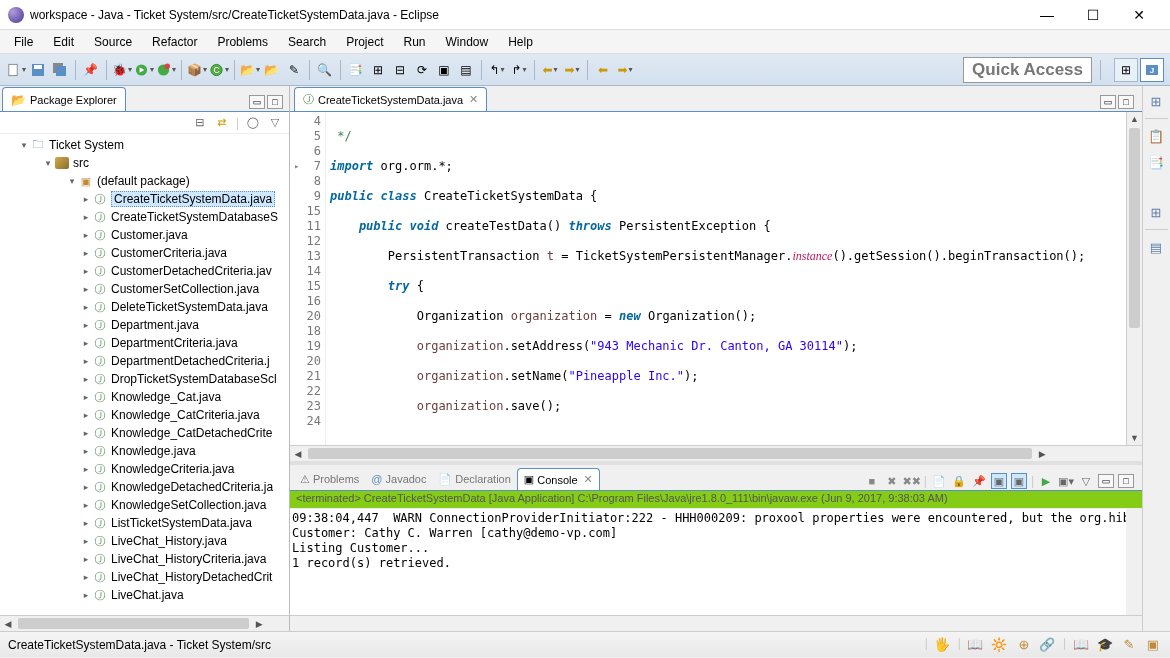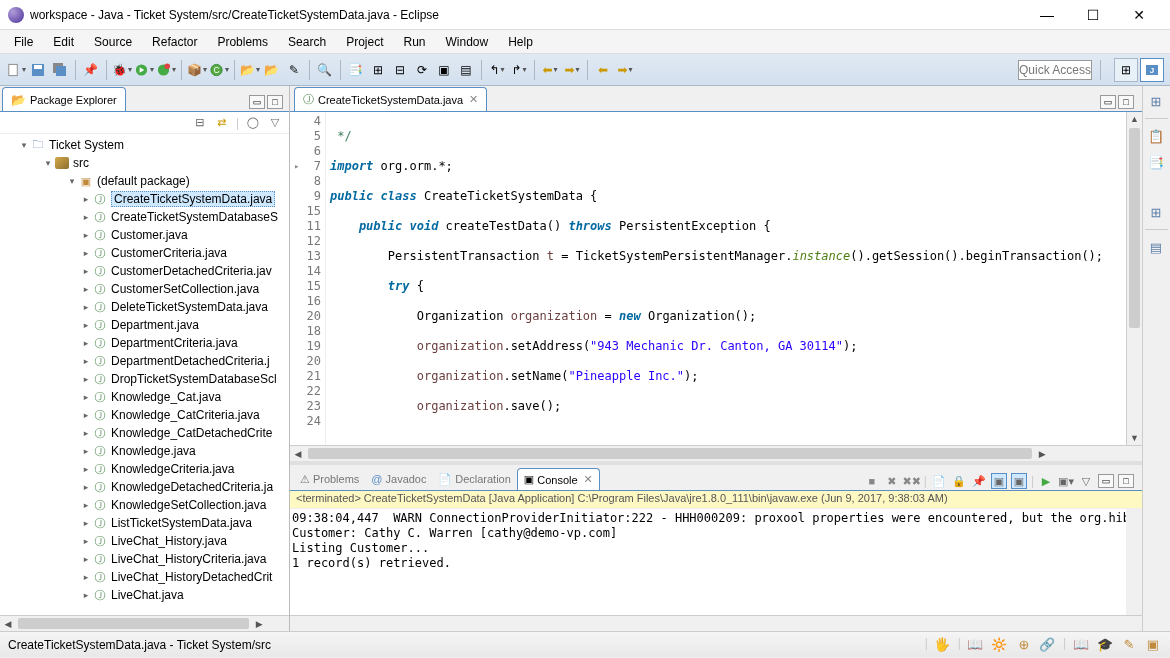--- a/index.html
+++ b/index.html
@@ -9,21 +9,21 @@
 .titlebar .title { flex: 1; font-size: 12px; color: #000; }
 .titlebar .winbtns { display: flex; gap: 0; }
 .titlebar .winbtn { width: 46px; height: 28px; display: flex; align-items: center; justify-content: center; font-size: 14px; font-family: Arial; }
 .menubar { height: 24px; background: #f5f5f5; display: flex; align-items: center; padding: 0 4px; border-bottom: 1px solid #ddd; }
 .menubar .mitem { padding: 3px 10px; font-size: 12px; }
 .toolbar-area { height: 32px; background: linear-gradient(#e0e9f3, #d3e0ee); border-bottom: 1px solid #a9b8c8; display: flex; align-items: center; padding: 0 6px; gap: 2px; }
 .tbtn { width: 20px; height: 20px; display: flex; align-items: center; justify-content: center; font-size: 12px; }
 .tbtn svg { width: 16px; height: 16px; }
 .tbtn.drop::after { content: "▾"; font-size: 8px; color: #555; margin-left: 1px; }
 .tsep { width: 1px; height: 20px; background: #a9b8c8; margin: 0 3px; }
-.quick-access { margin-left: auto; border: 1px solid #999; background: #fff; padding: 2px 0; font-size: 12px; color: #777; }
+.quick-access { margin-left: auto; border: 1px solid #999; background: #fff; padding: 2px 8px; font-size: 17px; color: #777; font-weight: bold; }
 .persp-btns { display: flex; gap: 2px; margin-left: 8px; }
 .persp-btn { width: 24px; height: 24px; border: 1px solid #a9b8c8; background: #e8f0f8; display: flex; align-items: center; justify-content: center; }
 .persp-btn.active { background: #fff; border-color: #5a8fc5; }
 .main-area { display: flex; height: 545px; }
 .left-panel { width: 290px; border-right: 1px solid #bbb; background: #fff; display: flex; flex-direction: column; }
 .panel-tabs { height: 26px; display: flex; align-items: flex-end; background: #f0f0f0; border-bottom: 1px solid #5a8fc5; padding: 0 2px; }
 .panel-tab { height: 24px; padding: 0 8px; display: flex; align-items: center; gap: 4px; background: #fff; border: 1px solid #5a8fc5; border-bottom: none; border-radius: 4px 4px 0 0; font-size: 11px; }
 .panel-tab .ticon { font-size: 12px; }
 .panel-controls { margin-left: auto; display: flex; gap: 2px; padding-right: 4px; align-items: center; padding-bottom: 2px; }
 .panel-ctrl { width: 16px; height: 14px; border: 1px solid #999; font-size: 9px; display: flex; align-items: center; justify-content: center; background: #f8f8f8; }
@@ -53,37 +53,37 @@
 .ed-tab .close-x { font-size: 11px; color: #888; margin-left: 2px; }
 .editor-body { flex: 1; display: flex; background: #fff; overflow: hidden; position: relative; }
 .gutter { width: 36px; background: #fff; border-right: 1px solid #eee; text-align: right; padding-right: 4px; color: #787878; font-family: Consolas, monospace; font-size: 12px; line-height: 15px; padding-top: 2px; }
 .gutter .ln { height: 15px; }
 .gutter .ln.warn::before { content: "▸"; color: #888; float: left; margin-left: 4px; font-size: 9px; }
 .code { flex: 1; font-family: Consolas, monospace; font-size: 12px; line-height: 15px; padding: 2px 4px; white-space: pre; overflow: hidden; }
 .code .row { height: 15px; }
 .k { color: #0369a1; font-weight: bold; font-style: italic; }
 .s { color: #2a00ff; }
 .c { color: #3f7f5f; }
-.m { font-style: italic; color: #4d7c0f; }
+.m { font-style: italic; color: #be185d; font-family: Liberation Serif, serif; }
 .var { color: #6a3e3e; }
 .editor-vscroll { width: 16px; background: #f0f0f0; border-left: 1px solid #ccc; display: flex; flex-direction: column; }
 .editor-vscroll .thumb { flex: 0 0 60%; background: #cdcdcd; margin: 2px; border-radius: 2px; }
 .editor-vscroll .arrow { height: 14px; font-size: 9px; display: flex; align-items: center; justify-content: center; color: #555; }
 .editor-hscroll { height: 16px; background: #f0f0f0; border-top: 1px solid #ccc; display: flex; }
 .editor-hscroll .thumb { width: 85%; background: #cdcdcd; margin: 2px; border-radius: 2px; }
 .editor-hscroll .arrow { width: 16px; font-size: 9px; display: flex; align-items: center; justify-content: center; color: #555; }
 .bottom-panel { height: 170px; border-top: 4px solid #e0e0e0; display: flex; flex-direction: column; }
 .bottom-tabs { height: 26px; display: flex; align-items: flex-end; background: #f0f0f0; border-bottom: 1px solid #5a8fc5; padding: 0 4px; }
 .btab { height: 22px; padding: 0 6px; display: flex; align-items: center; gap: 3px; font-size: 11px; color: #777; }
 .btab.active { background: #fff; border: 1px solid #5a8fc5; border-bottom: none; border-radius: 4px 4px 0 0; color: #000; }
 .btab .bicon { font-size: 11px; }
 .bottom-toolbar { margin-left: auto; display: flex; gap: 4px; align-items: center; padding-right: 4px; padding-bottom: 1px; }
 .bottom-toolbar .bti { width: 16px; height: 16px; font-size: 11px; display: flex; align-items: center; justify-content: center; color: #666; }
 .bottom-toolbar .bti.active { border: 1px solid #5a8fc5; background: #cde8ff; }
-.console-header { height: 18px; padding: 1px 6px; font-size: 11px; color: #555; border-bottom: 1px solid #eee; background: #fef9c3; }
+.console-header { height: 18px; padding: 1px 6px; font-size: 11px; color: #555; border-bottom: 1px solid #eee; background: #84cc16; }
 .console-body { flex: 1; background: #fff; font-family: Consolas, monospace; font-size: 12px; line-height: 15px; padding: 2px 2px; overflow: hidden; position: relative; }
 .console-body .crow { white-space: pre; }
 .console-vscroll { width: 16px; background: #f0f0f0; position: absolute; right: 0; top: 0; bottom: 0; }
 .console-hscroll { height: 16px; background: #f0f0f0; border-top: 1px solid #ccc; }
 .right-trim { width: 28px; background: #f0f0f0; border-left: 1px solid #ccc; display: flex; flex-direction: column; padding: 4px 2px; gap: 4px; }
 .trim-btn { width: 22px; height: 22px; display: flex; align-items: center; justify-content: center; font-size: 13px; color: #5a7da8; }
 .statusbar { height: 26px; background: linear-gradient(#f5f5f5,#e8e8e8); border-top: 1px solid #ccc; display: flex; align-items: center; padding: 0 8px; font-size: 12px; }
 .statusbar .right-icons { margin-left: auto; display: flex; gap: 6px; }
 .statusbar .sicon { width: 18px; height: 18px; font-size: 13px; display: flex; align-items: center; justify-content: center; color: #c08a3a; }
 </style>

